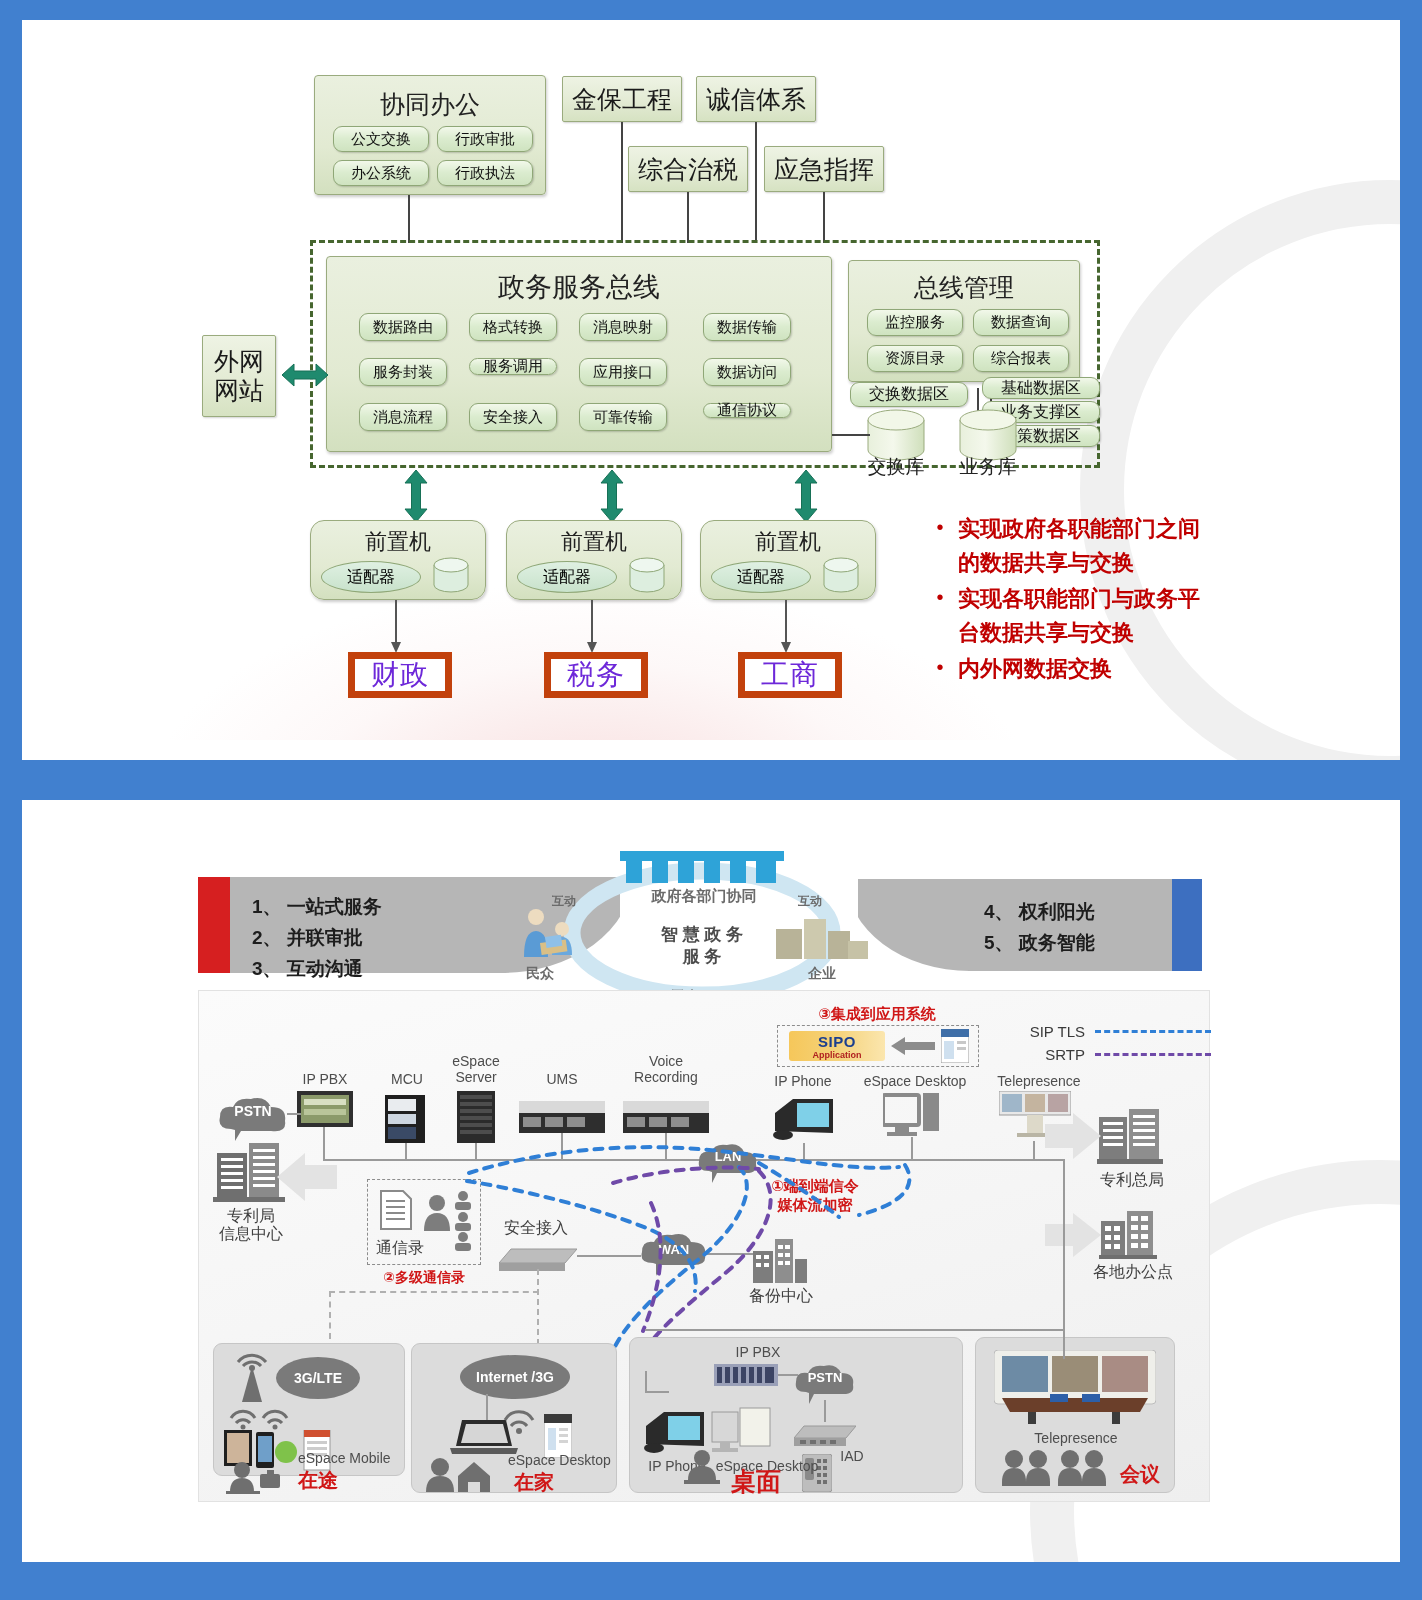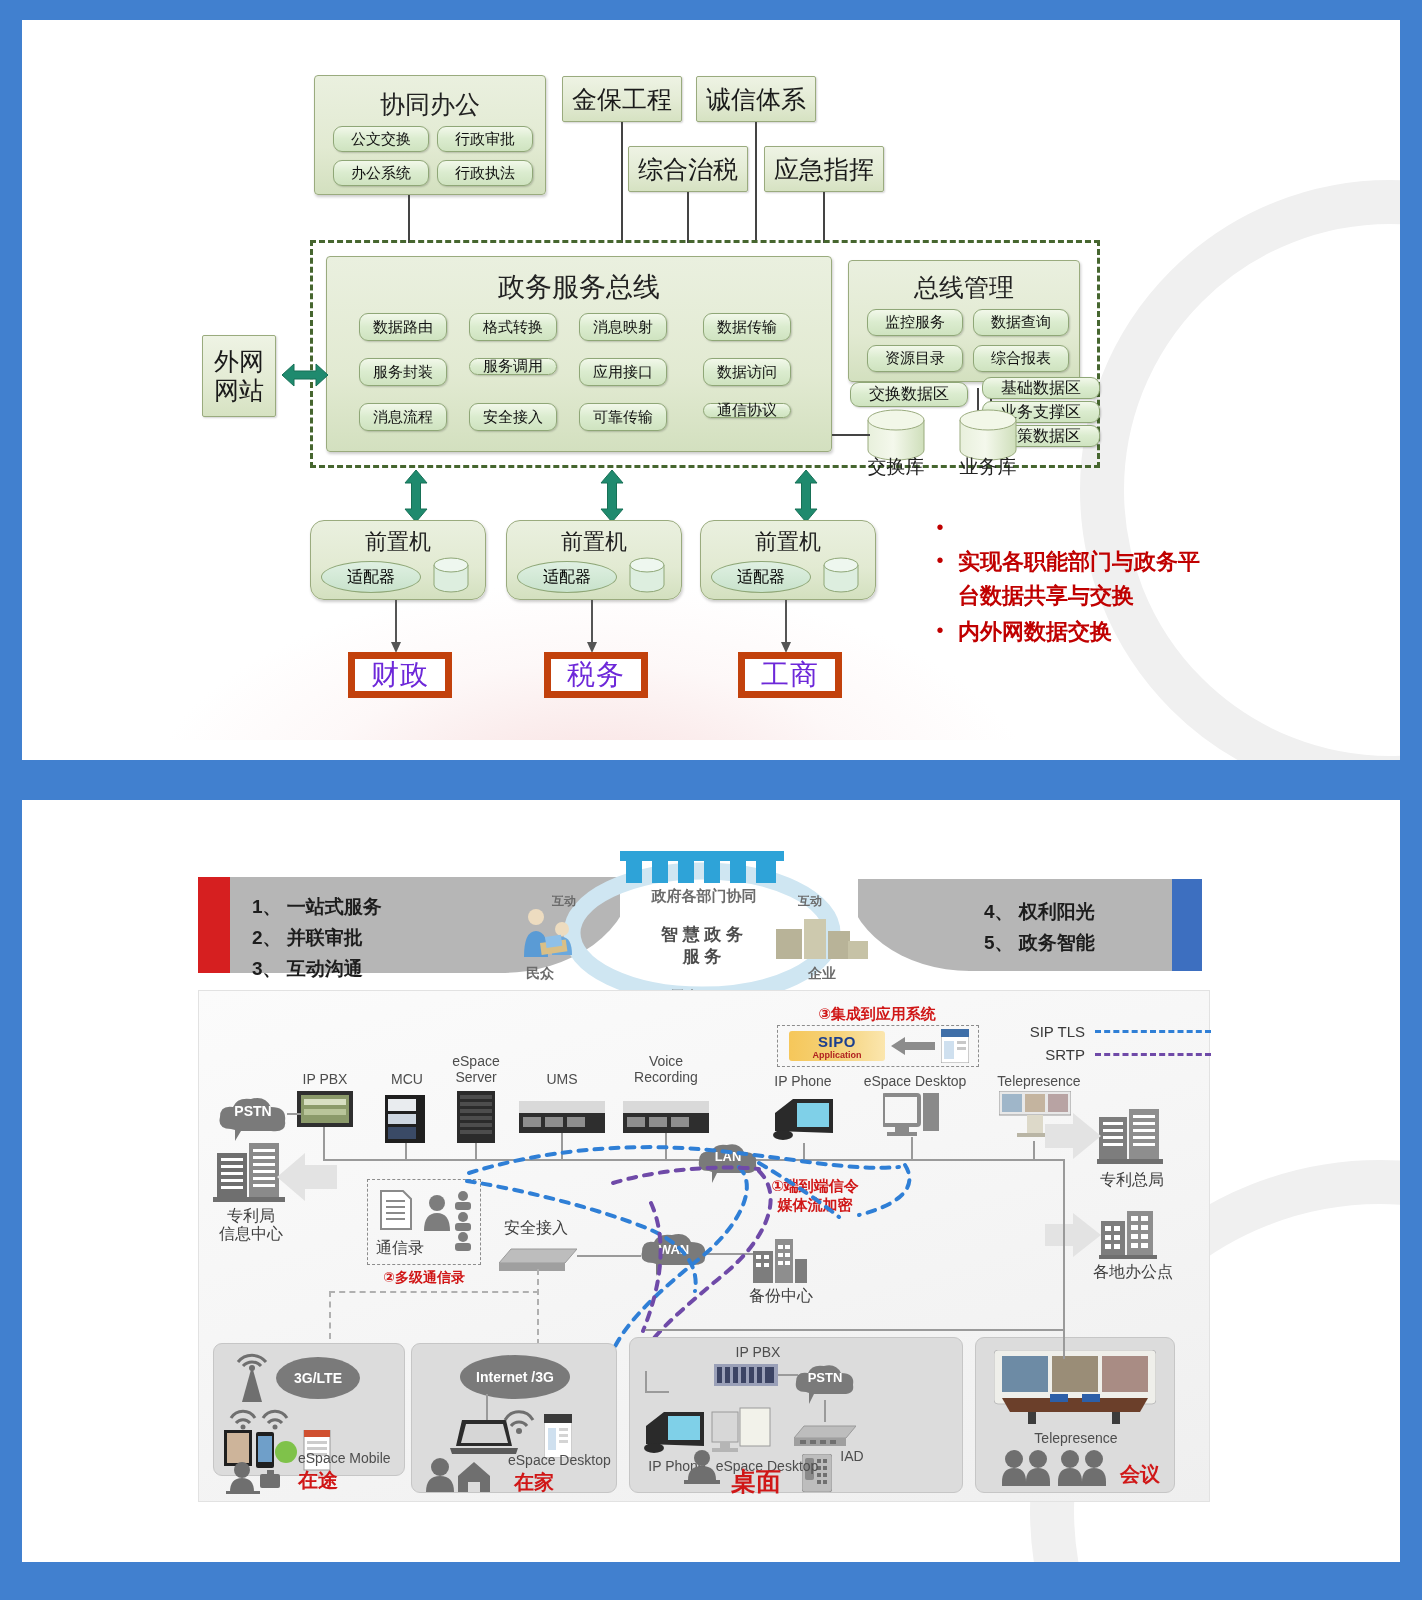--- a/index.html
+++ b/index.html
@@ -327,20 +327,21 @@
       </svg>
     </div>
 
     <div class="deptbox" style="left:326px; top:632px; width:104px; height:46px;">财政</div>
     <div class="deptbox" style="left:522px; top:632px; width:104px; height:46px;">税务</div>
     <div class="deptbox" style="left:716px; top:632px; width:104px; height:46px;">工商</div>
 
     <div class="bullets" style="left:900px; top:492px;">
       <div class="bullet-row">
         <div class="bullet-dot">•</div>
+        <div class="bullet-text">实现政府各职能部门之间的数据共享与交换</div>
       </div>
       <div class="bullet-row">
         <div class="bullet-dot">•</div>
         <div class="bullet-text">实现各职能部门与政务平台数据共享与交换</div>
       </div>
       <div class="bullet-row">
         <div class="bullet-dot">•</div>
         <div class="bullet-text">内外网数据交换</div>
       </div>
     </div>

